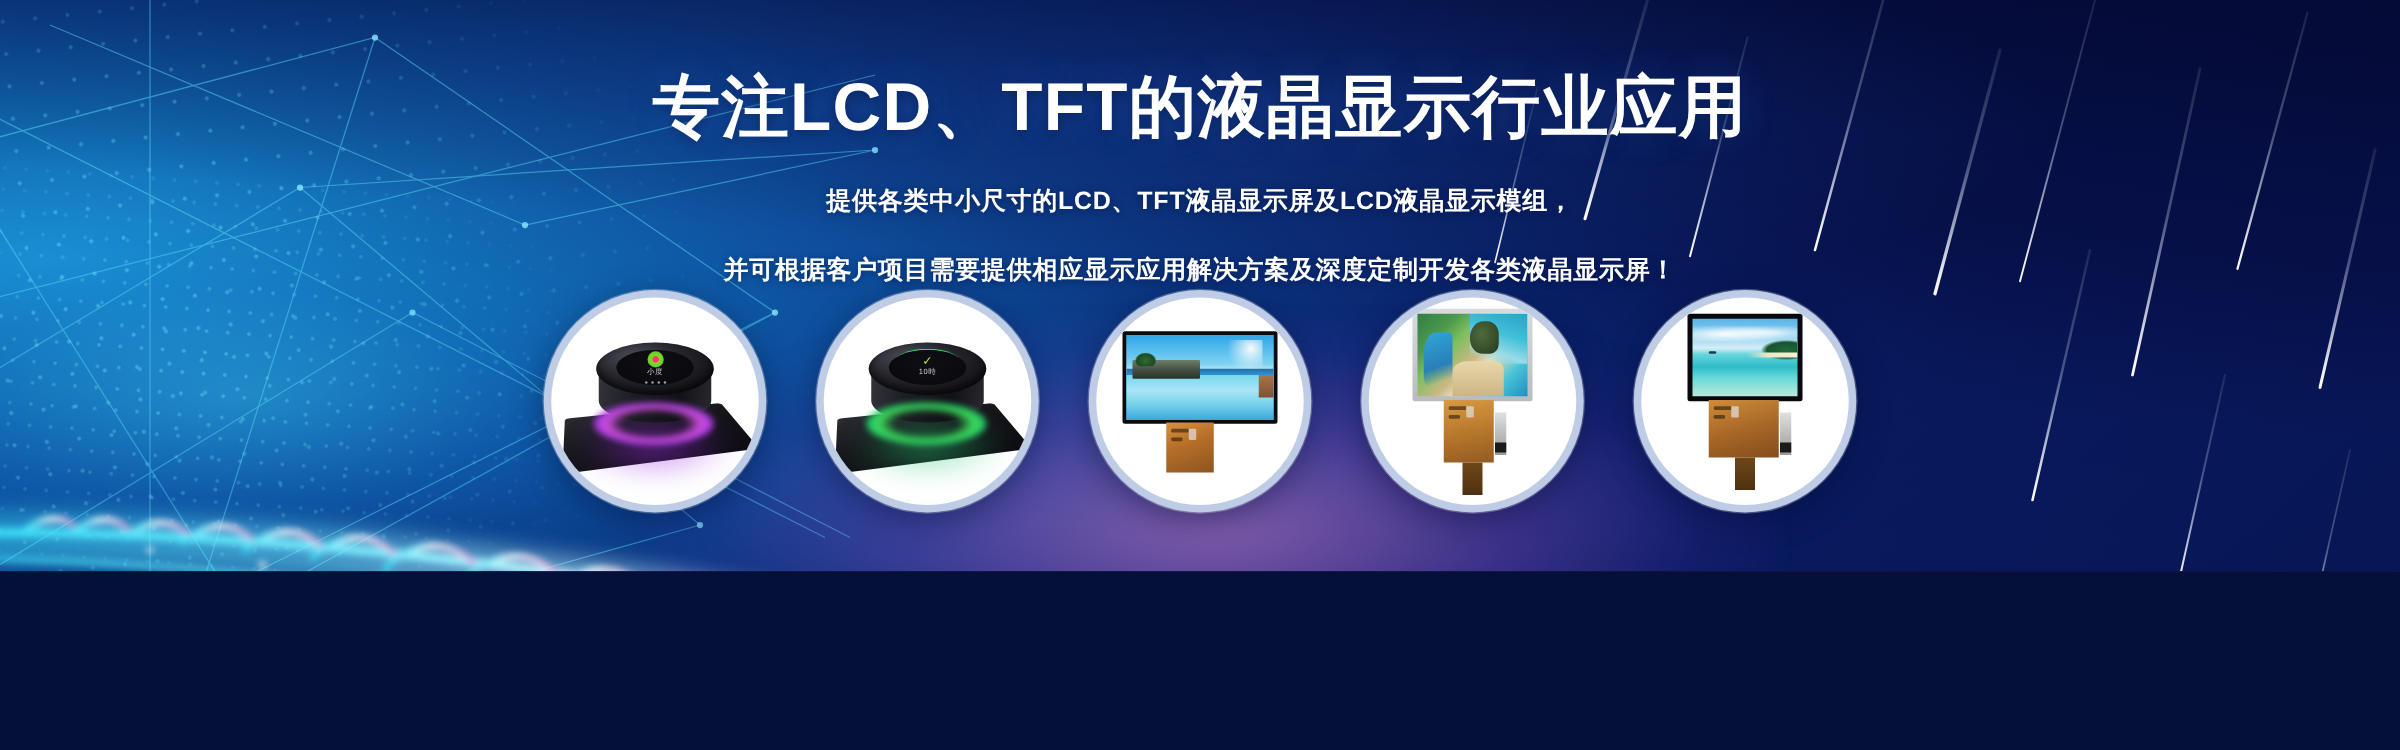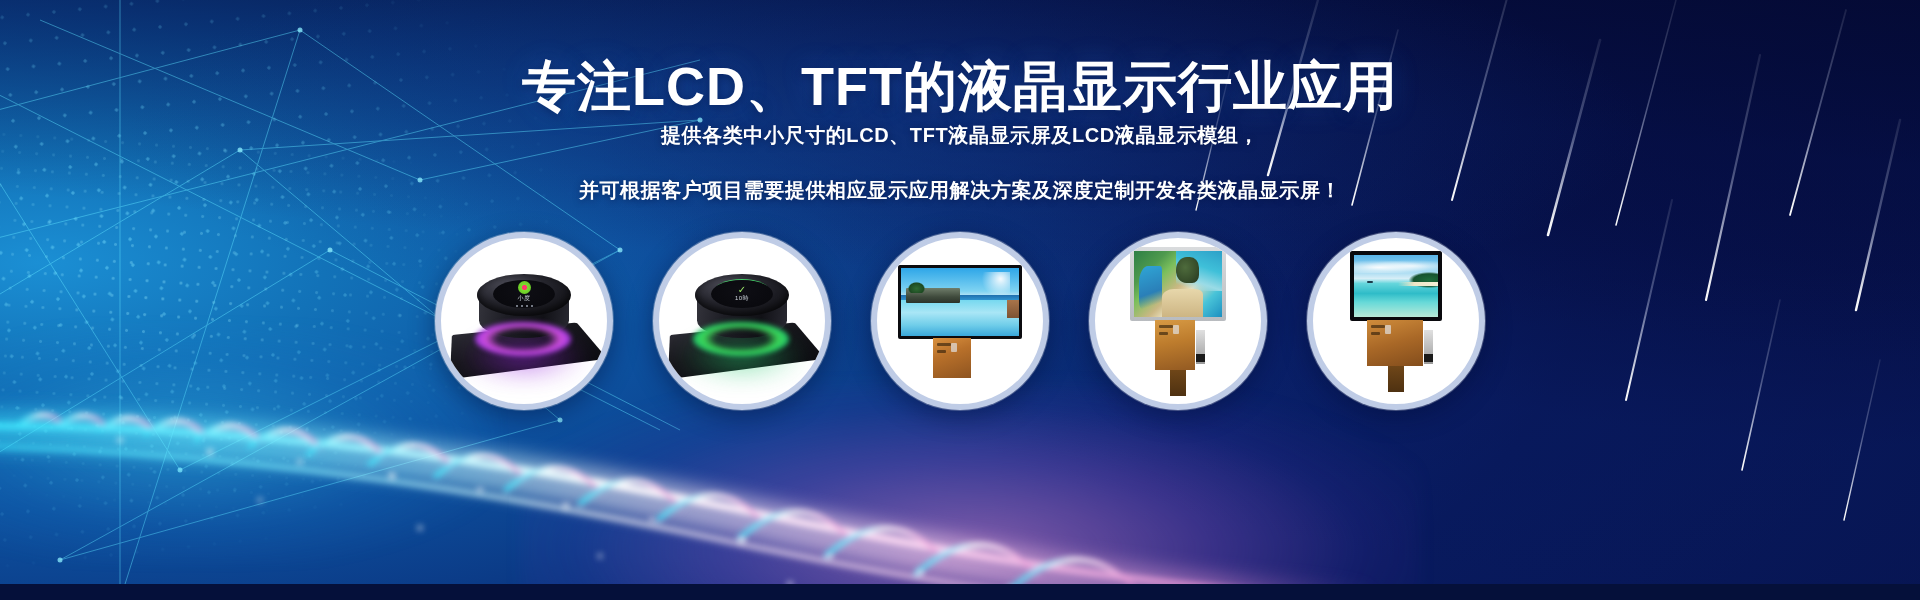--- a/index.html
+++ b/index.html
@@ -2,21 +2,21 @@
 <html><head>
 <meta charset="utf-8">
 <title>LCD TFT Banner</title>
 <style>
   * { margin:0; padding:0; box-sizing:border-box; }
   html,body { background:#05103a; }
   body { font-family:"Liberation Sans","DejaVu Sans",sans-serif; }
 
   .banner{
     position:relative;
-    width:1920px; height:584px;
+    width:1920px; height:457px;
     overflow:hidden;
     background:#d946ef;
   }
 
   
   .bg-base{
     position:absolute; inset:0;
     background:
       radial-gradient(115% 150% at 2% 45%, #1b8fd4 0%, #1272b8 13%, #0d52a0 28%, #0b3a86 42%, #0a2470 56%, #081a5e 70%, #071450 100%);
   }
@@ -65,20 +65,21 @@
   .headline{
     font-size:54px;
     font-weight:bold;
     color:#ffffff;
     letter-spacing:1px;
     line-height:1.12;
     text-shadow:0 2px 10px rgba(0,20,70,0.55), 0 0 26px rgba(60,140,255,0.30);
     white-space:nowrap;
   }
   .sub{
+    margin-top:26px;
     font-size:20px;
     font-weight:bold;
     color:#ffffff;
     line-height:1.95;
     letter-spacing:.6px;
     text-shadow:0 1px 6px rgba(0,15,60,0.6);
     white-space:nowrap;
   }
 
   

